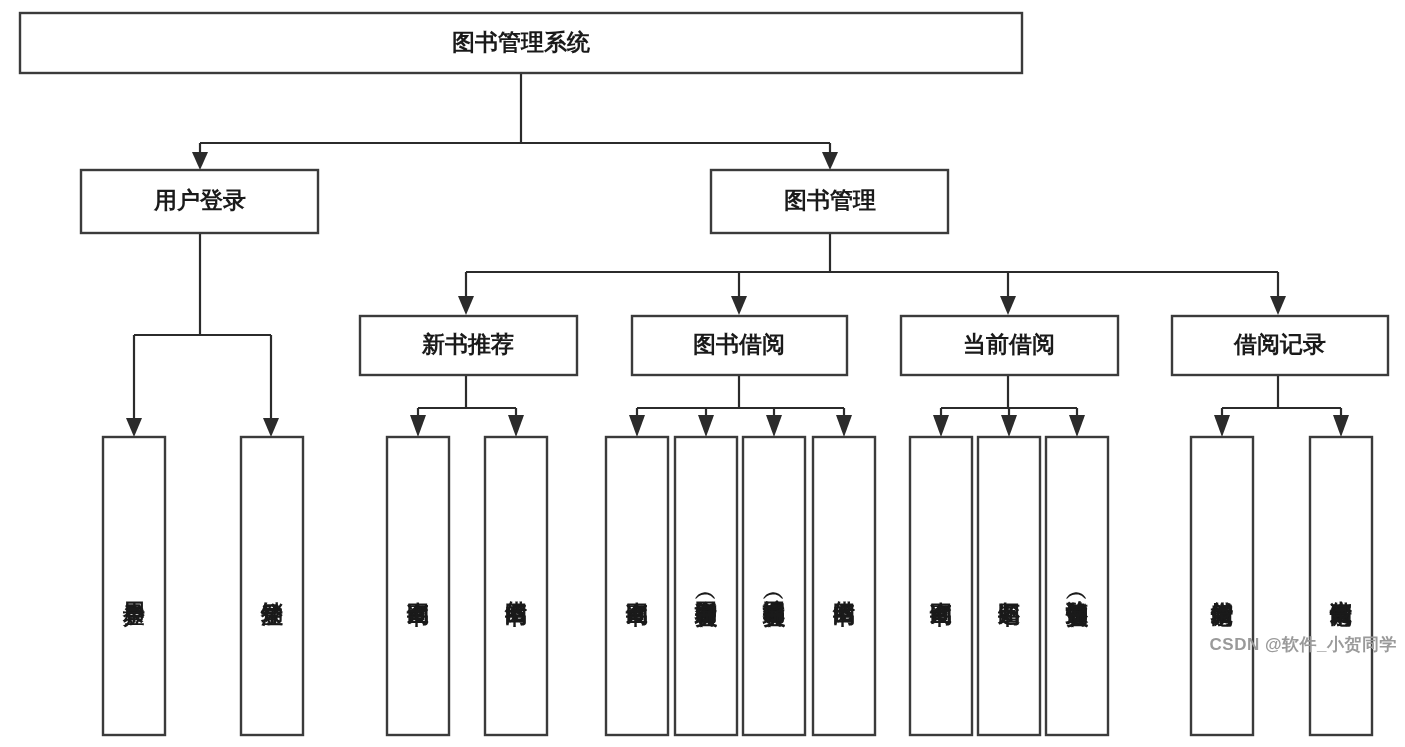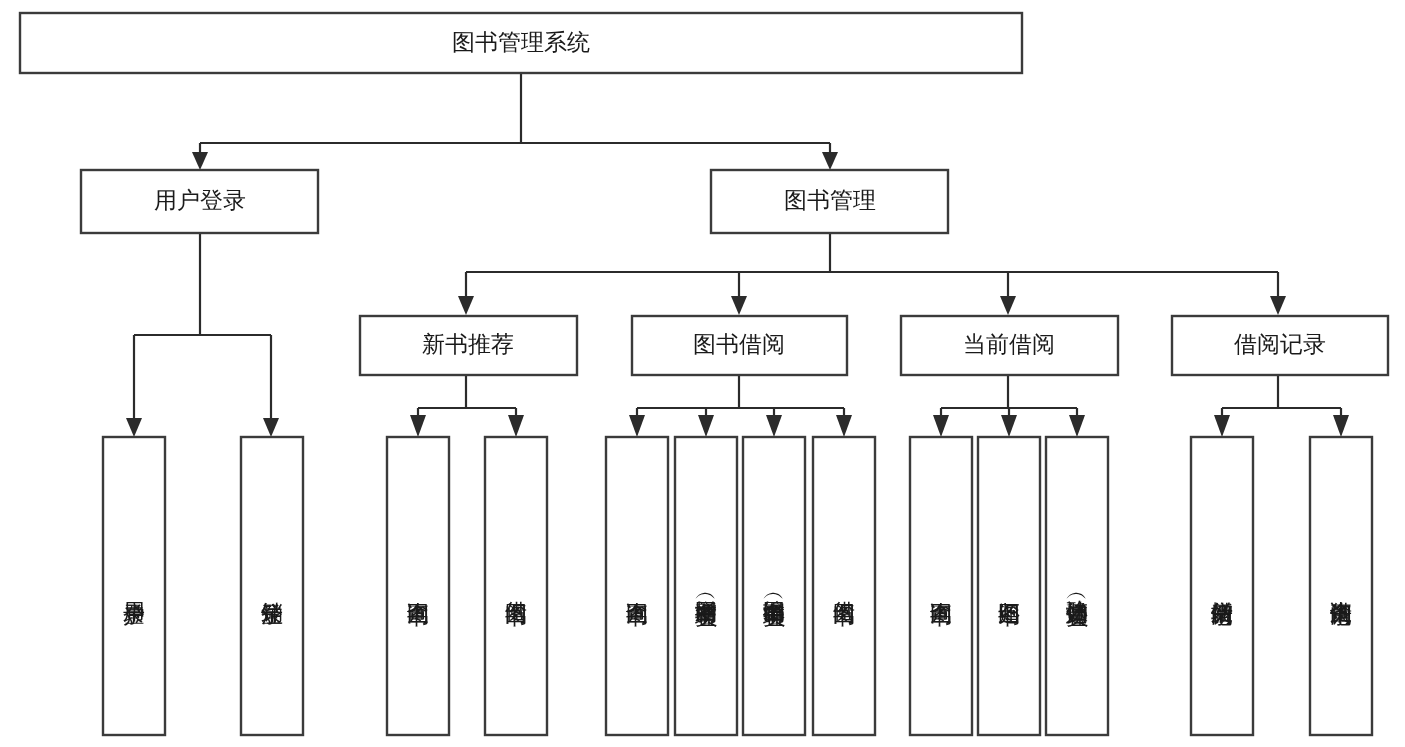--- a/index.html
+++ b/index.html
@@ -13,20 +13,21 @@
     font-family: "Liberation Sans", "DejaVu Sans", sans-serif;
     overflow: hidden;
     position: relative;
   }
   #diagram-root {
     position: absolute;
     left: 0;
     top: 0;
     width: 1405px;
     height: 660px;
+    font-weight: bold;
   }
   svg.flow {
     display: block;
     width: 1405px;
     height: 747px;
   }
   .node-rect {
     fill: #ffffff;
     stroke: #3b3b3b;
     stroke-width: 2.4;
@@ -234,14 +235,15 @@
     <span class="node-label-v">确认归还（管理员）</span>
   </div>
 
   <div class="vlabel-wrap" style="left:1191px; top:437px; width:62px; height:298px;">
     <span class="node-label-v">新增借阅记录</span>
   </div>
   <div class="vlabel-wrap" style="left:1310px; top:437px; width:62px; height:298px;">
     <span class="node-label-v">查询借阅记录</span>
   </div>
 
+  <div id="watermark">CSDN @软件_小贺同学</div>
 
 </div>
 
 </body></html>

